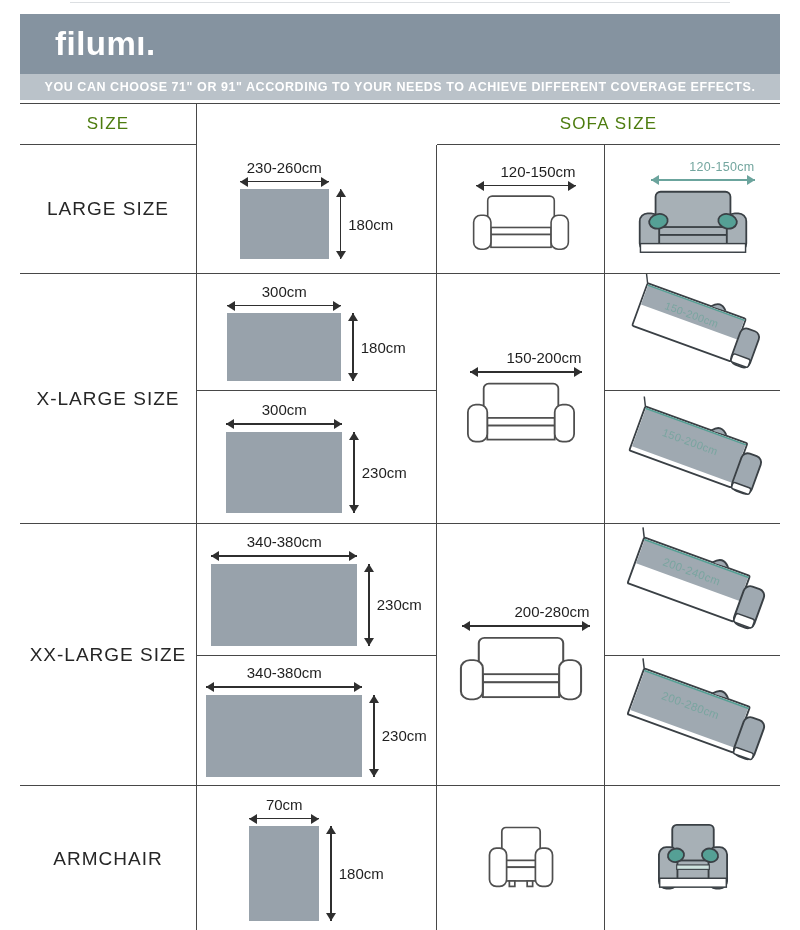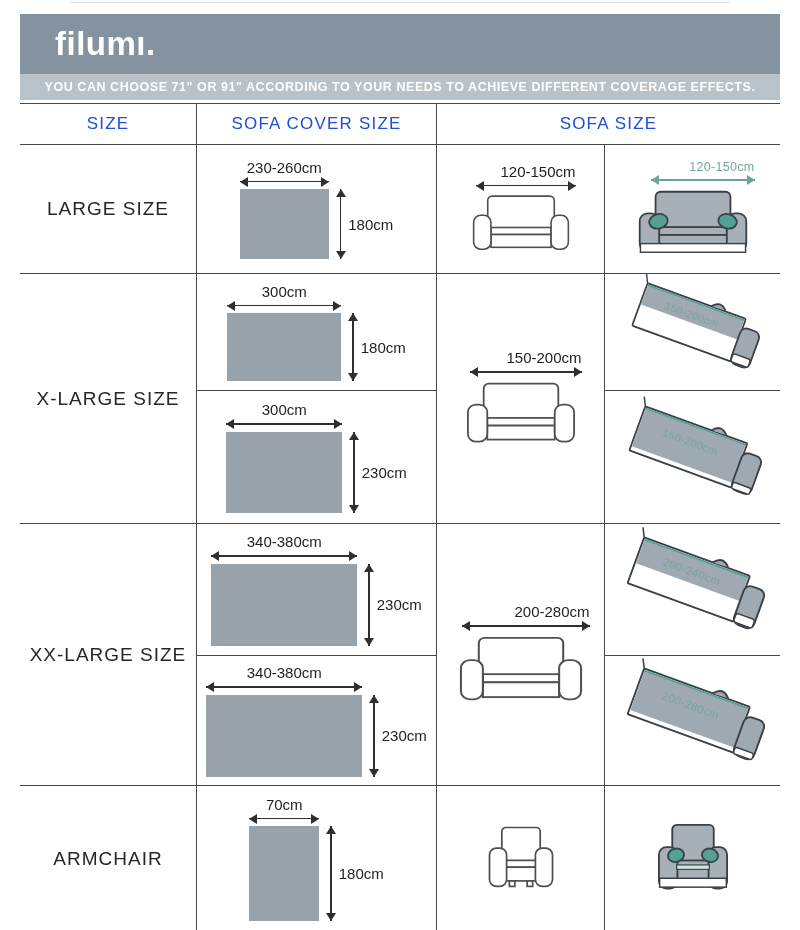--- a/index.html
+++ b/index.html
@@ -31,21 +31,21 @@
     position:absolute; left:20px; top:103px; width:760px; height:827px;
     display:grid;
     grid-template-columns:177px 240px 168px 175px;
     grid-template-rows:41px 129px 117px 133px 132px 130px 145px;
     border-top:1.5px solid #474747;
     box-sizing:border-box;
   }
   .c { position:relative; display:flex; align-items:center; justify-content:center; box-sizing:border-box; }
   .br { border-right:1.5px solid #474747; }
   .bb { border-bottom:1.5px solid #474747; }
-  .hcell { font-size:17px; letter-spacing:1.2px; color:#1d4ed8; font-weight:500; }
+  .hcell { font-size:17px; letter-spacing:1.2px; color:#4d7c0f; font-weight:500; }
   .scell { font-size:19px; letter-spacing:1px; color:#262626; font-weight:500; white-space:nowrap; }
 
   
   .ah { position:relative; height:1.5px; background:#2f2f2f; }
   .ah::before { content:""; position:absolute; left:0; top:-4.2px;
     border-top:5px solid transparent; border-bottom:5px solid transparent; border-right:8px solid #2f2f2f; }
   .ah::after { content:""; position:absolute; right:0; top:-4.2px;
     border-top:5px solid transparent; border-bottom:5px solid transparent; border-left:8px solid #2f2f2f; }
   .ah.teal { background:#6ba49d; }
   .ah.teal::before { border-right-color:#6ba49d; }
@@ -83,21 +83,20 @@
   <div class="top-hairline"></div>
 
   <div class="header-bar">
     <div class="logo">filumı.</div>
   </div>
   <div class="banner">YOU CAN CHOOSE 71" OR 91" ACCORDING TO YOUR NEEDS TO ACHIEVE DIFFERENT COVERAGE EFFECTS.</div>
 
   <div class="tbl">
 
     <div class="c br bb hcell" style="grid-column:1;grid-row:1">SIZE</div>
-    <div class="c br bb hcell" style="grid-column:2;grid-row:1">SOFA COVER SIZE</div>
     <div class="c bb hcell" style="grid-column:3/5;grid-row:1">SOFA SIZE</div>
 
     <div class="c br bb scell" style="grid-column:1;grid-row:2">LARGE SIZE</div>
 
     <div class="c br bb" style="grid-column:2;grid-row:2">
       <div class="rd" style="--rw:89px;--rh:70px">
         <div class="rd-top">
           <div class="rd-wl">230-260cm</div>
           <div class="ah rd-wa"></div>
         </div>

